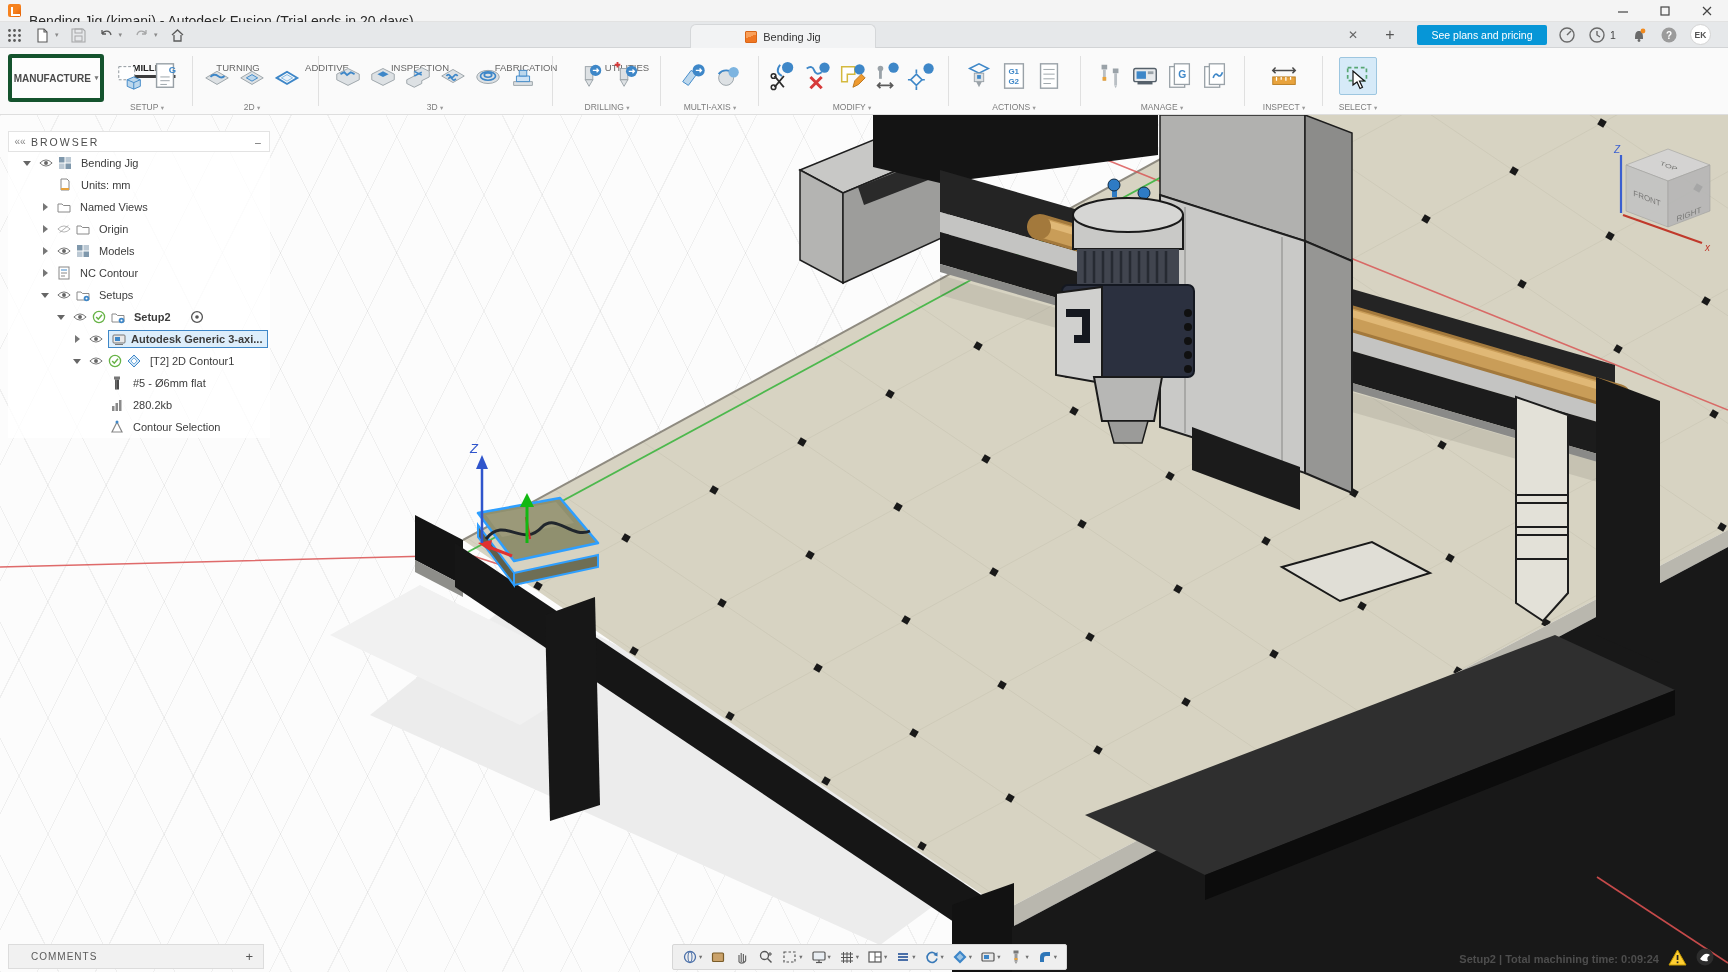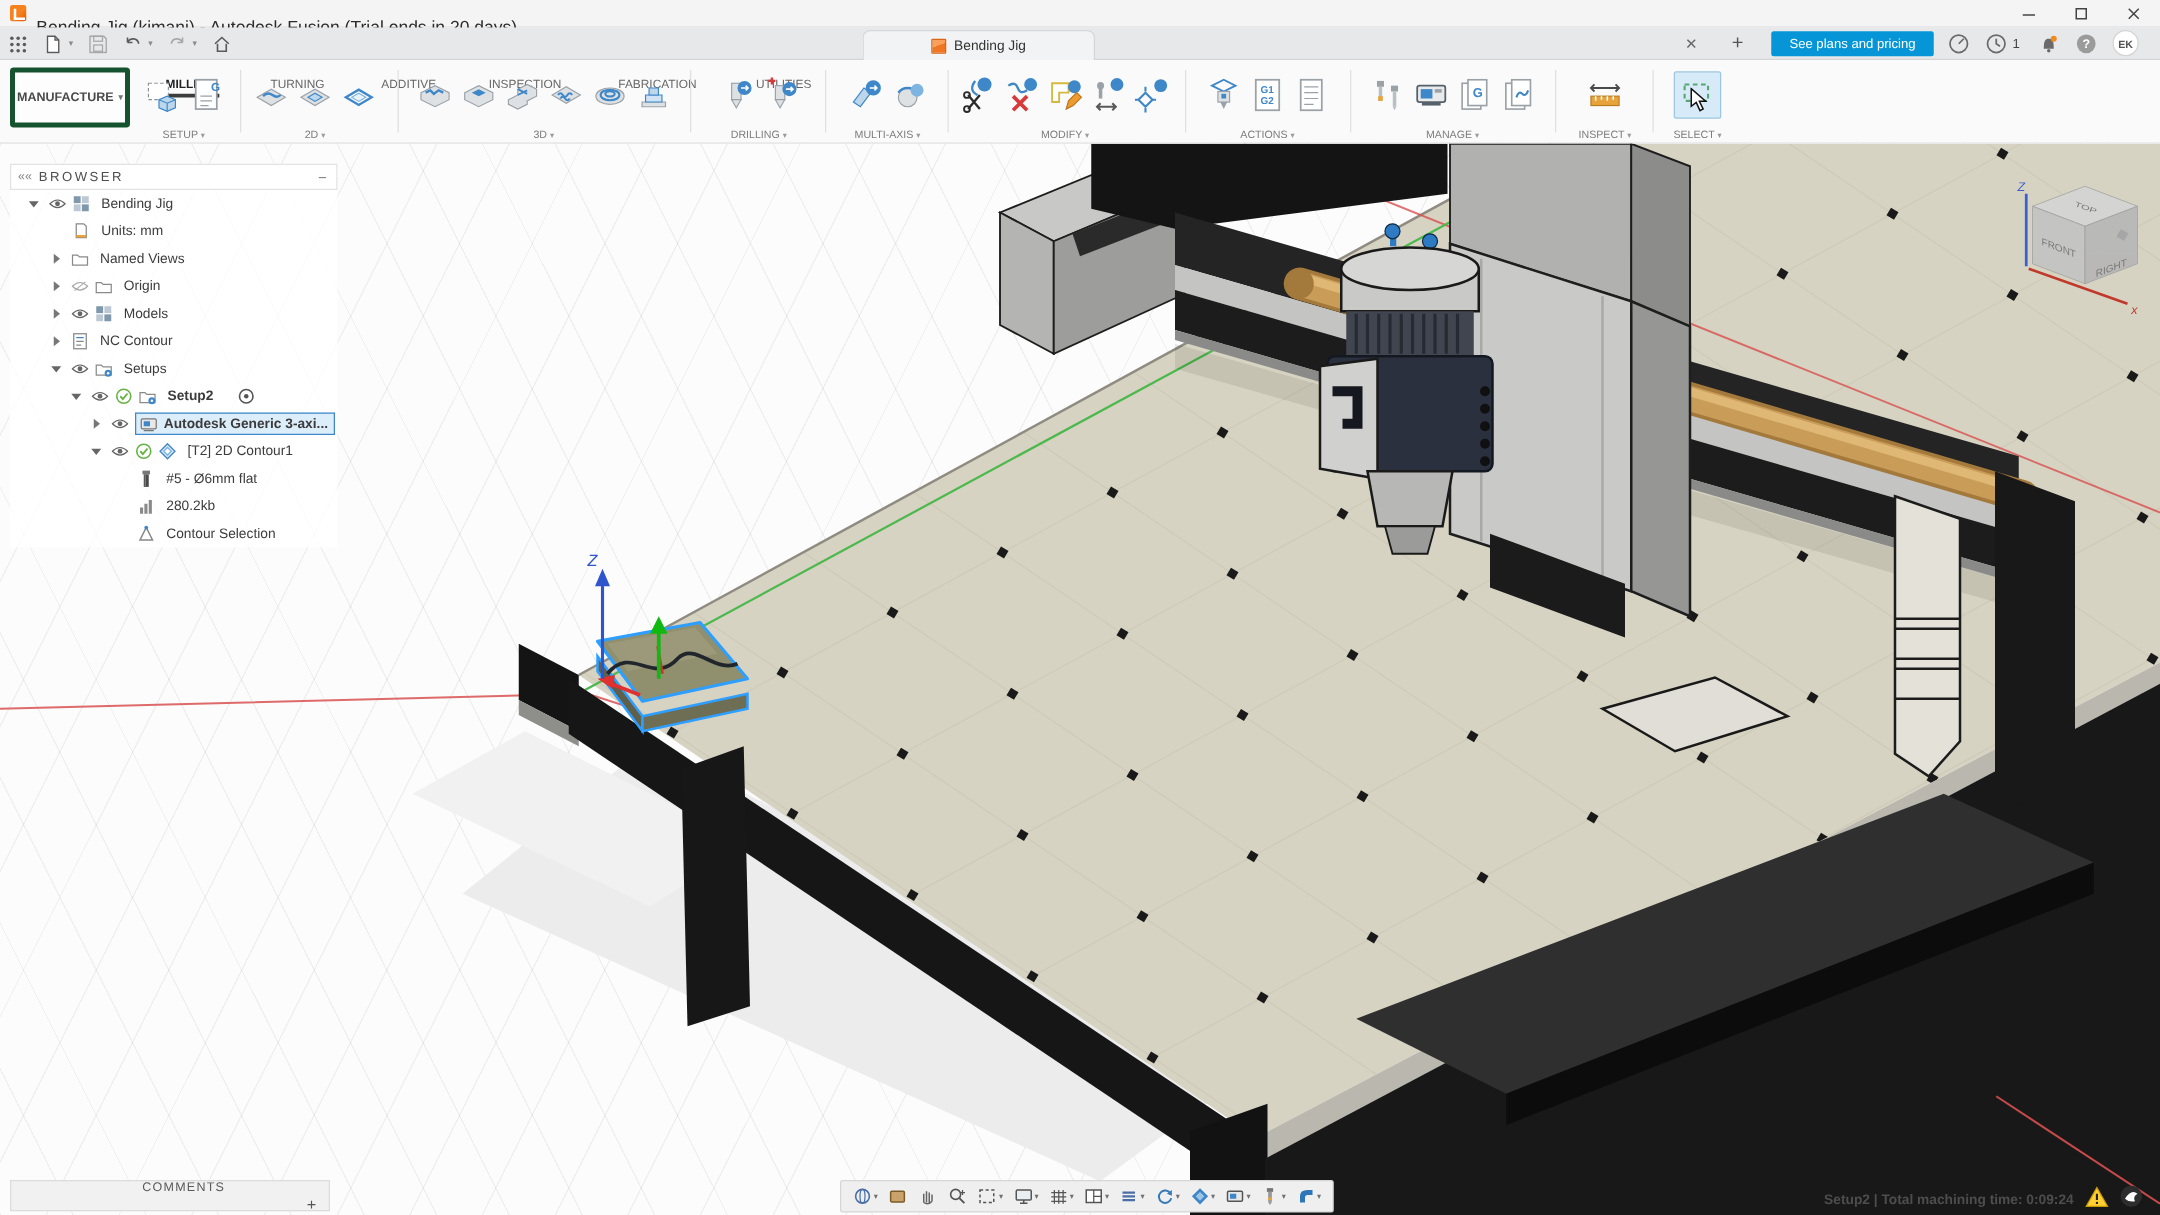--- a/index.html
+++ b/index.html
@@ -50,21 +50,21 @@
   #browser-header .hmin{margin-left:auto;width:22px;text-align:center;color:#666;letter-spacing:0;}
   .trow{height:22px;display:flex;align-items:center;gap:5px;font-size:11px;color:#3c3c3c;white-space:nowrap;}
   .ticn{width:14px;height:14px;display:inline-flex;align-items:center;justify-content:center;flex:none;}
   .ticn svg{width:14px;height:14px;}
   .tlabel{padding:1px 4px;background:rgba(255,255,255,.6);}
   .bold{font-weight:bold;}
   .selbox{display:inline-flex;align-items:center;gap:5px;border:1.5px solid #3e87c8;background:#ddeefb;padding:1px 5px 1px 3px;}
   
   #viewcube{position:absolute;right:6px;top:26px;width:112px;height:118px;}
   
-  #comments-bar{position:absolute;left:8px;top:829px;width:256px;height:25px;background:#f1f1f1;border:1px solid #dcdcdc;display:flex;align-items:center;font-size:10px;color:#5a5a5a;letter-spacing:1px;flex-direction:column;}
+  #comments-bar{position:absolute;left:8px;top:829px;width:256px;height:25px;background:#f1f1f1;border:1px solid #dcdcdc;display:flex;align-items:center;font-size:10px;color:#5a5a5a;letter-spacing:1px;}
   #comments-bar span.lbl{margin-left:22px;}
   #comments-bar .plus{margin-left:auto;margin-right:10px;font-size:13px;color:#555;letter-spacing:0;}
   #nav-toolbar{position:absolute;left:672px;top:829px;height:26px;background:#efefef;border:1px solid #d6d6d6;border-radius:2px;display:flex;align-items:center;padding:0 6px;gap:2px;}
   .navbtn{display:flex;align-items:center;height:24px;padding:0 3px;gap:1px;}
   .navbtn svg{width:16px;height:16px;}
   .navbtn .c{font-size:6.5px;color:#707070;}
   #status-bar{position:absolute;right:14px;top:833px;display:flex;align-items:center;gap:9px;}
   #status-text{font-size:11px;font-weight:bold;color:#4d4d4d;}
 </style>
 </head>

